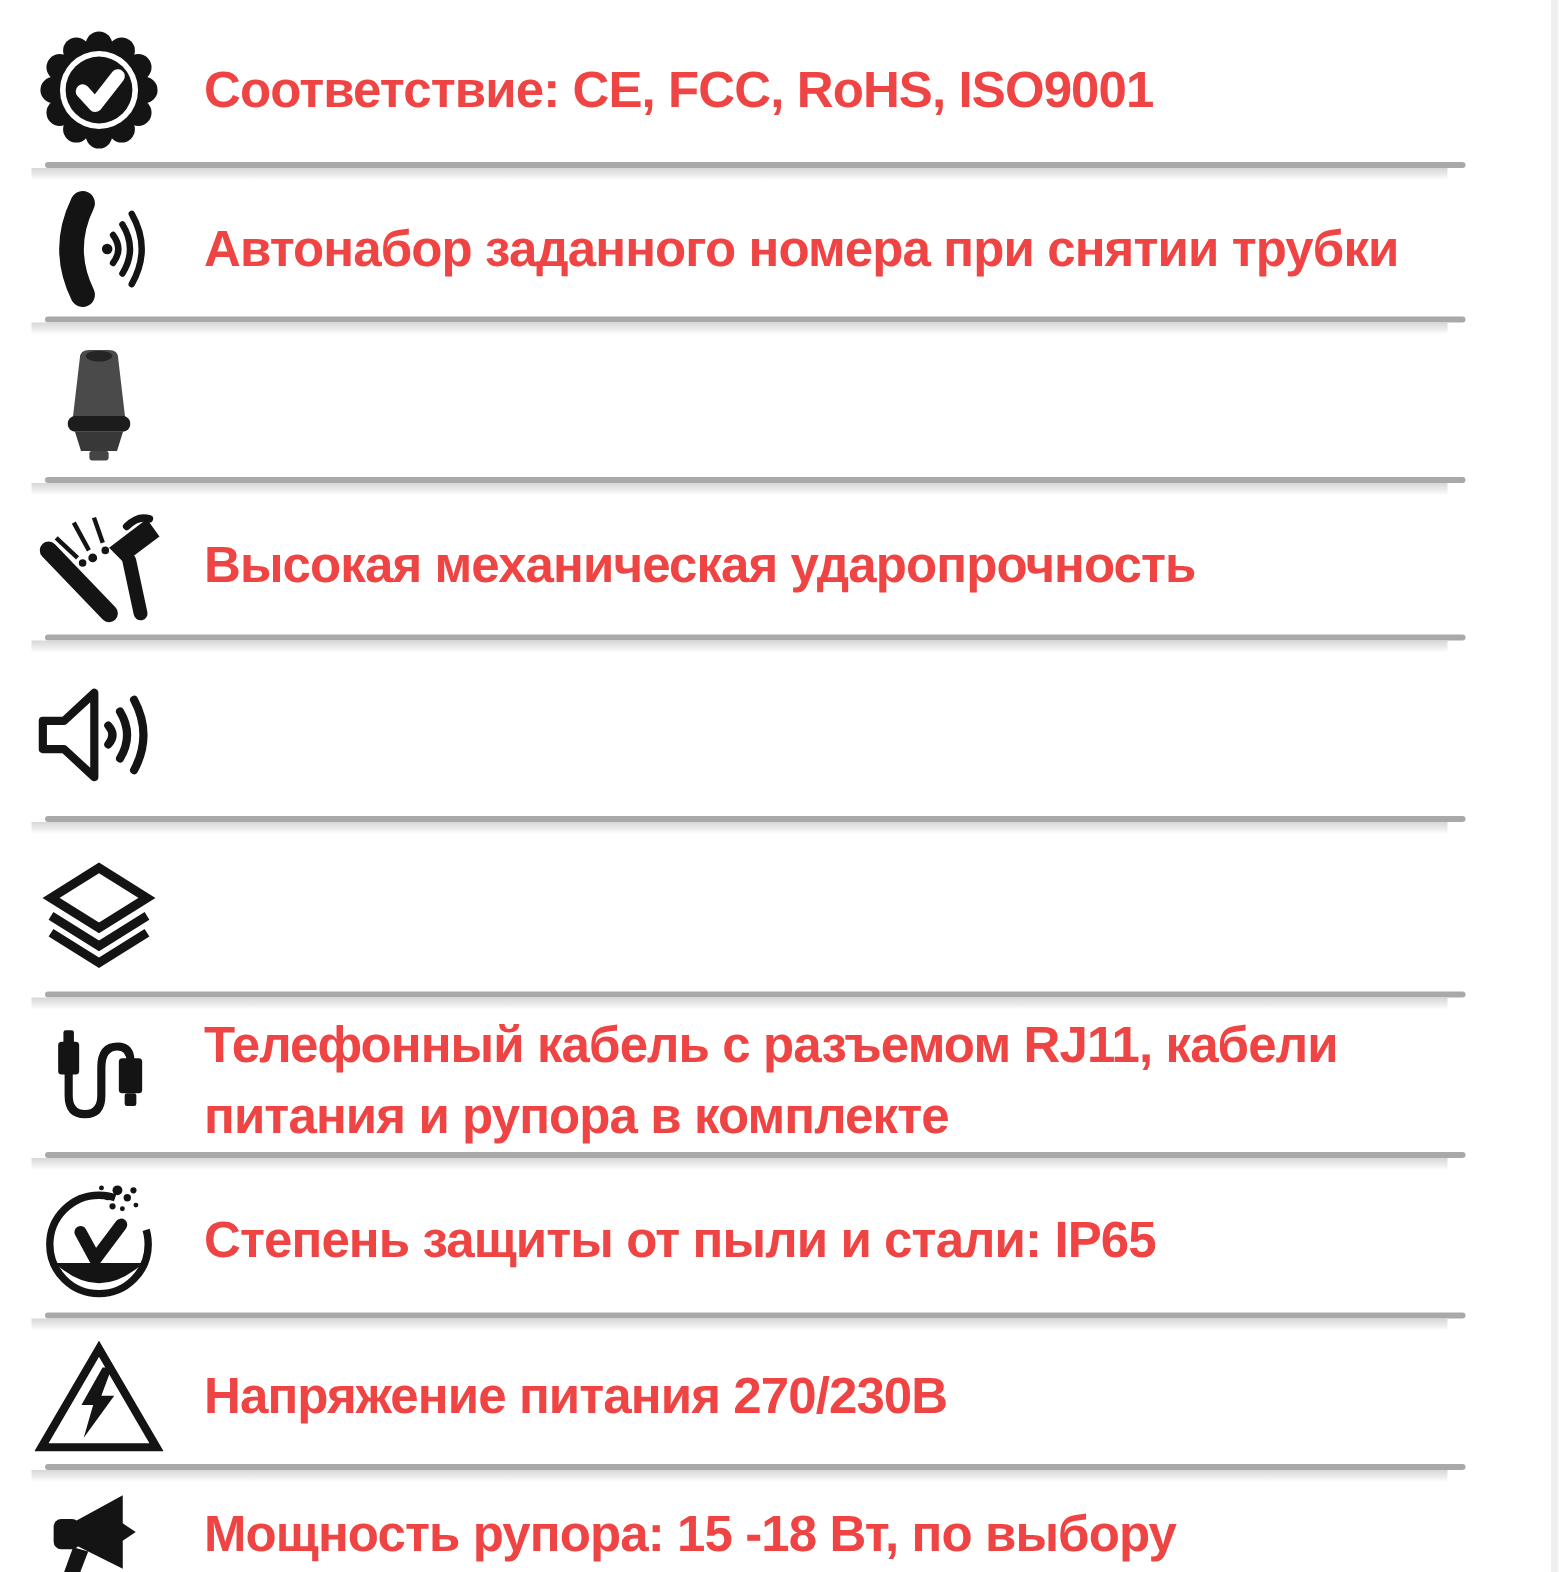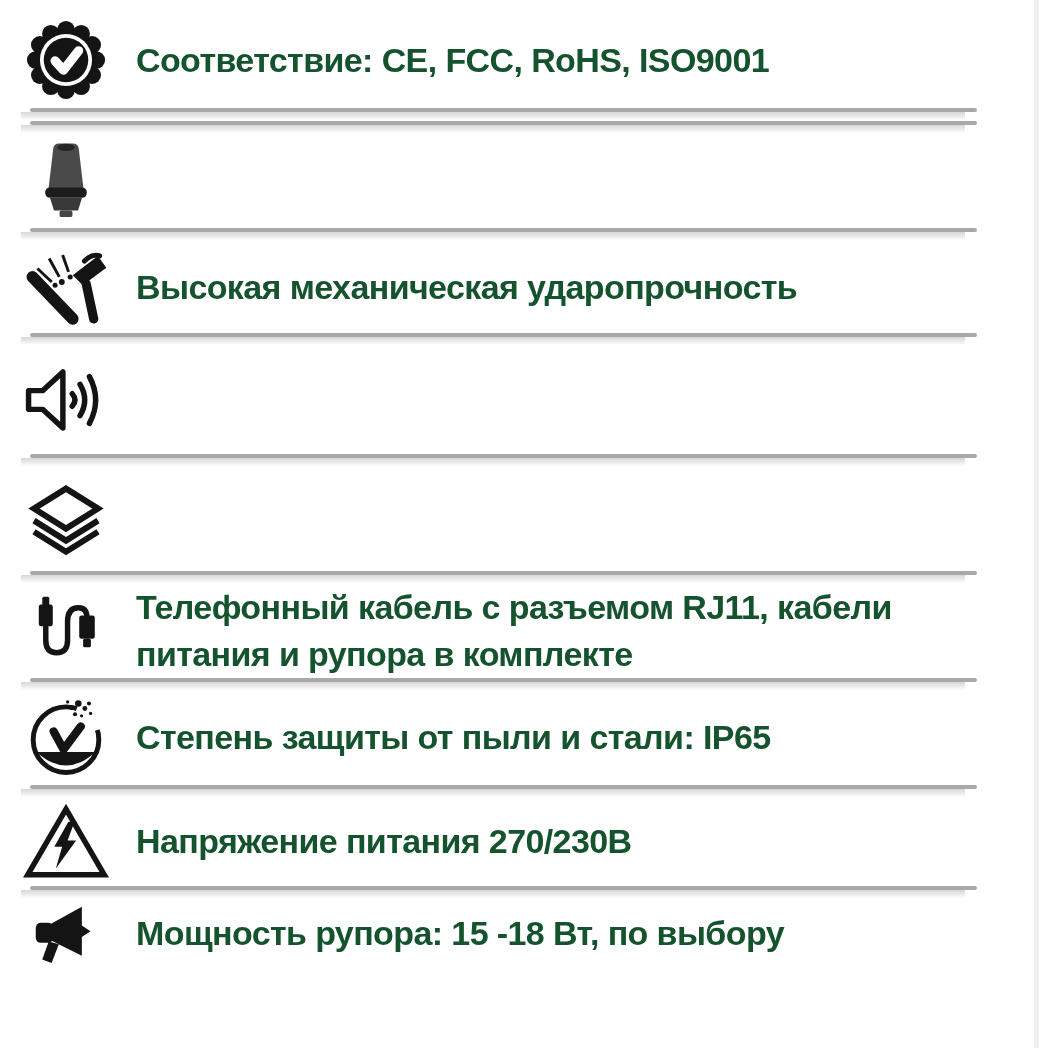--- a/index.html
+++ b/index.html
@@ -26,21 +26,21 @@
     width: 112px;
     flex-shrink: 0;
     display: flex;
     justify-content: center;
     align-items: center;
   }
   .feature-text {
     margin-left: 14px;
     font-size: 34px;
     font-weight: 700;
-    color: #14532d;
+    color: #ef4444;
     letter-spacing: -0.6px;
     line-height: 1.38;
     white-space: pre-line;
   }
   .sep {
     height: 13px;
     margin: 0 62px 0 30px;
   }
   .sep-line {
     height: 4px;
@@ -91,20 +91,32 @@
       </svg>
     </div>
     <div class="feature-text">Соответствие: CE, FCC, RoHS, ISO9001</div>
   </div>
 
   <div class="sep">
       <div class="sep-line"></div>
       <div class="sep-shadow"></div>
     </div>
 
+  <div class="row" style="min-height:90px">
+    <div class="icon-cell">
+      <svg viewBox="0 0 100 100" width="78" height="78" aria-hidden="true">
+        <path d="M36,11 Q17,50 36,89" stroke="#141414" stroke-width="21" fill="none" stroke-linecap="round"></path>
+        <circle cx="57" cy="50" r="4.5" fill="#141414"></circle>
+        <path d="M62,38 Q71,50 62,62" stroke="#141414" stroke-width="5.5" fill="none" stroke-linecap="round"></path>
+        <path d="M70,29 Q83,50 70,71" stroke="#141414" stroke-width="5.5" fill="none" stroke-linecap="round"></path>
+        <path d="M78,20 Q95,50 78,80" stroke="#141414" stroke-width="5.5" fill="none" stroke-linecap="round"></path>
+      </svg>
+    </div>
+    <div class="feature-text">Автонабор заданного номера при снятии трубки</div>
+  </div>
 
   <div class="sep">
       <div class="sep-line"></div>
       <div class="sep-shadow"></div>
     </div>
 
   <div class="row" style="min-height:94px">
     <div class="icon-cell">
       <svg viewBox="0 0 80 100" width="64" height="80" aria-hidden="true">
         <path d="M24,10 Q24,3 32,3 L48,3 Q56,3 56,10 L62,61 L18,61 Z" fill="#4a4a4a"></path>

